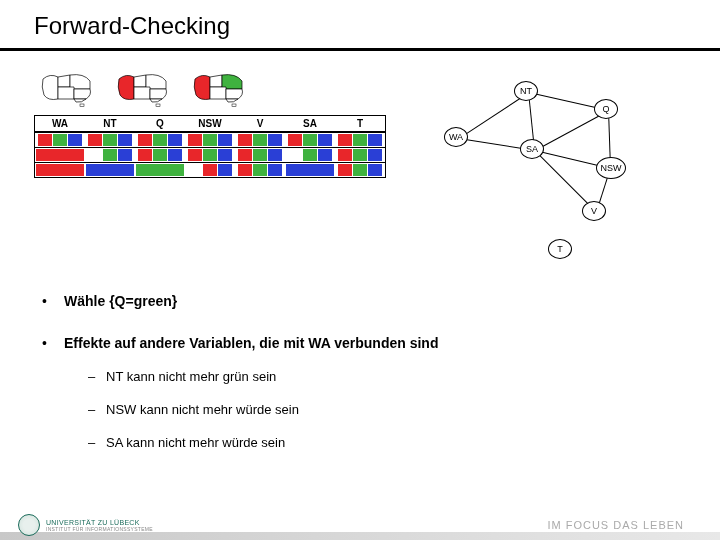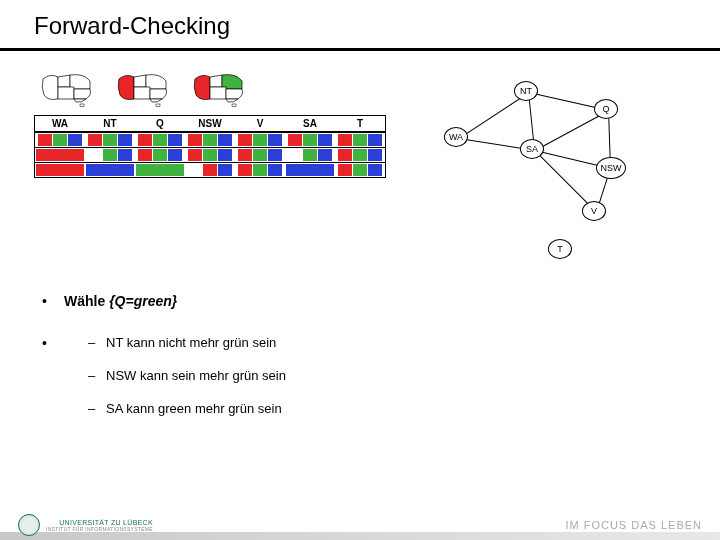--- a/index.html
+++ b/index.html
@@ -127,21 +127,21 @@
     position: relative;
     padding-left: 30px;
   }
   .bullets > li::before {
     content: "•";
     position: absolute;
     left: 8px;
     top: 0;
   }
   .bullets > li > .bl-text { font-weight: bold; }
-  .bullets > li > .bl-text .ital { font-style: italic; font-weight: bold; }
+  .bullets > li > .bl-text .ital { font-weight: bold; }
   .sub {
     margin-top: 10px;
     padding-left: 24px;
     font-size: 13px;
   }
   .sub li {
     list-style: none;
     position: relative;
     padding-left: 18px;
     margin-bottom: 4px;
@@ -150,27 +150,26 @@
   }
   .sub li::before {
     content: "–";
     position: absolute;
     left: 0;
   }
   .footer {
     position: absolute;
     bottom: 0;
     left: 0;
-    right: 0;
+    right: 18px;
     height: 30px;
     display: flex;
     align-items: center;
     justify-content: space-between;
     padding: 0 18px;
-    text-align: right;
   }
   .footer-bar {
     position: absolute;
     bottom: 0;
     left: 0;
     right: 0;
     height: 8px;
     background: linear-gradient(to right, #c8c8c8, #e8e8e8);
   }
   .footer-left {
@@ -368,24 +367,24 @@
           <div class="gnode sm" style="left: 158px; top: 30px;">Q</div>
           <div class="gnode" style="left: 160px; top: 88px;">NSW</div>
           <div class="gnode sm" style="left: 146px; top: 132px;">V</div>
           <div class="gnode sm" style="left: 112px; top: 170px;">T</div>
         </div>
 
     </div>
 
     <ul class="bullets" id="bullets">
         <li><span class="bl-text">Wähle <span class="ital">{Q=green}</span></span></li>
-        <li><ul class="sub">
+        <li><span class="bl-text">Effekte auf andere Variablen, die mit WA verbunden sind</span><ul class="sub">
             <li>NT kann nicht mehr grün sein</li>
-            <li>NSW kann sein mehr grün sein</li>
-            <li>SA kann green mehr grün sein</li>
+            <li>NSW kann nicht mehr würde sein</li>
+            <li>SA kann nicht mehr würde sein</li>
           </ul></li>
       </ul>
 
   </div>
 
   <div class="footer">
     <div class="footer-left">
       <div class="uni-seal"></div>
       <div>
         <div>UNIVERSITÄT ZU LÜBECK</div>

